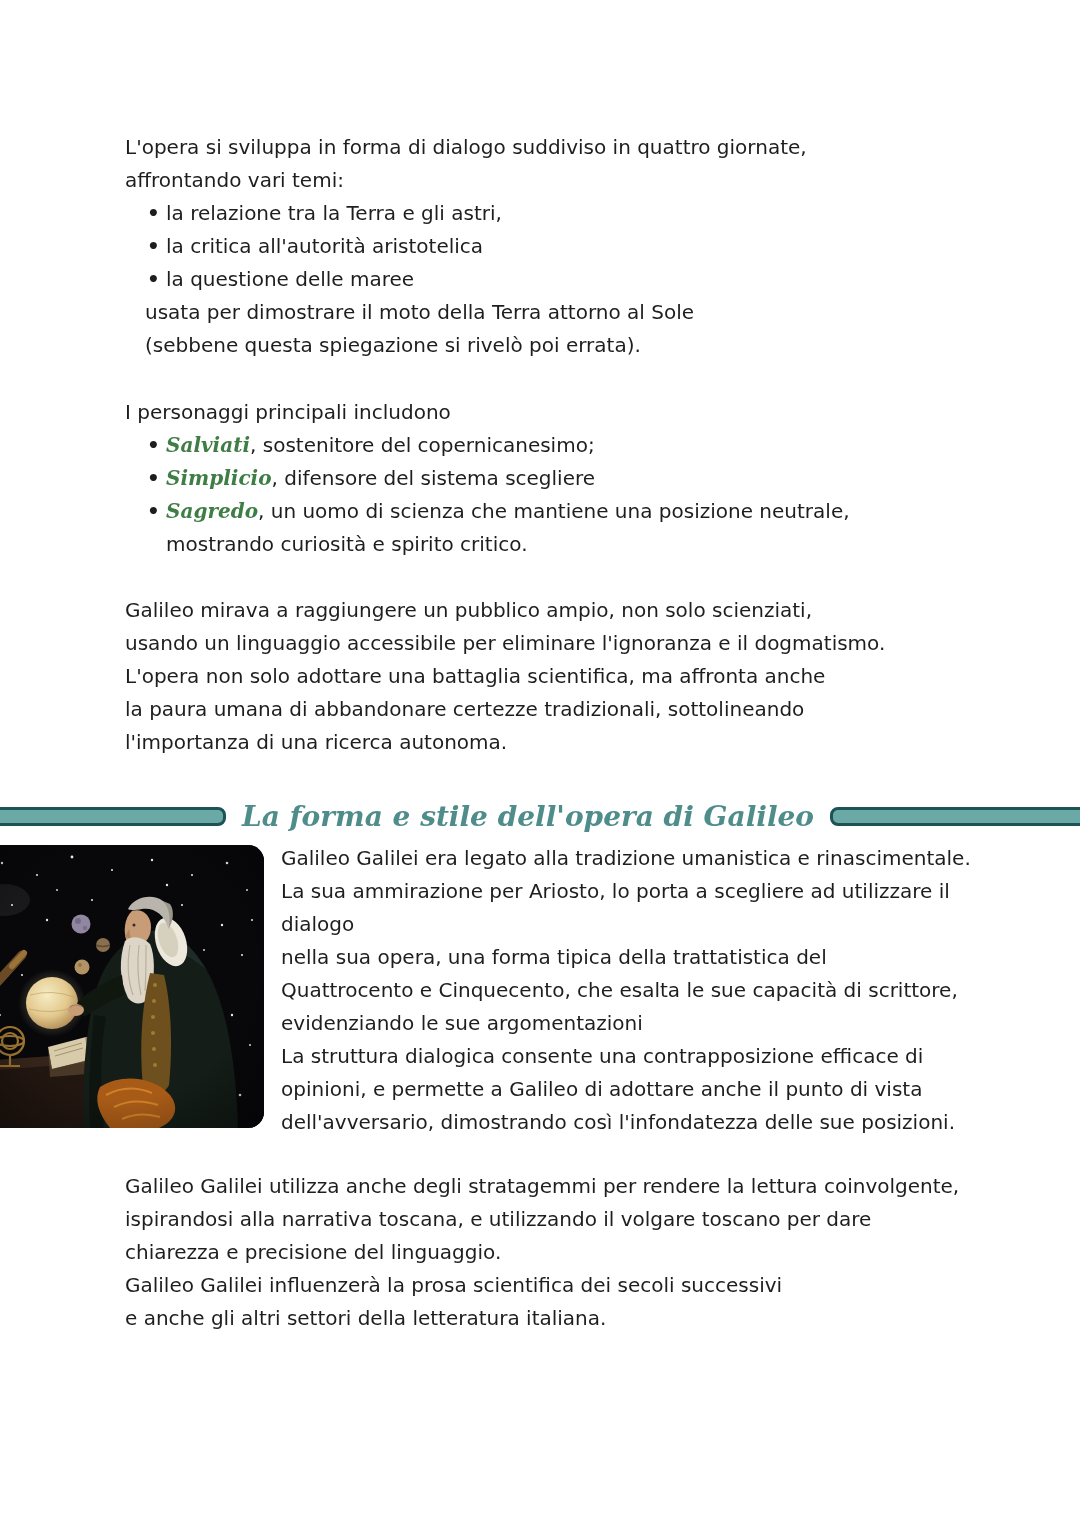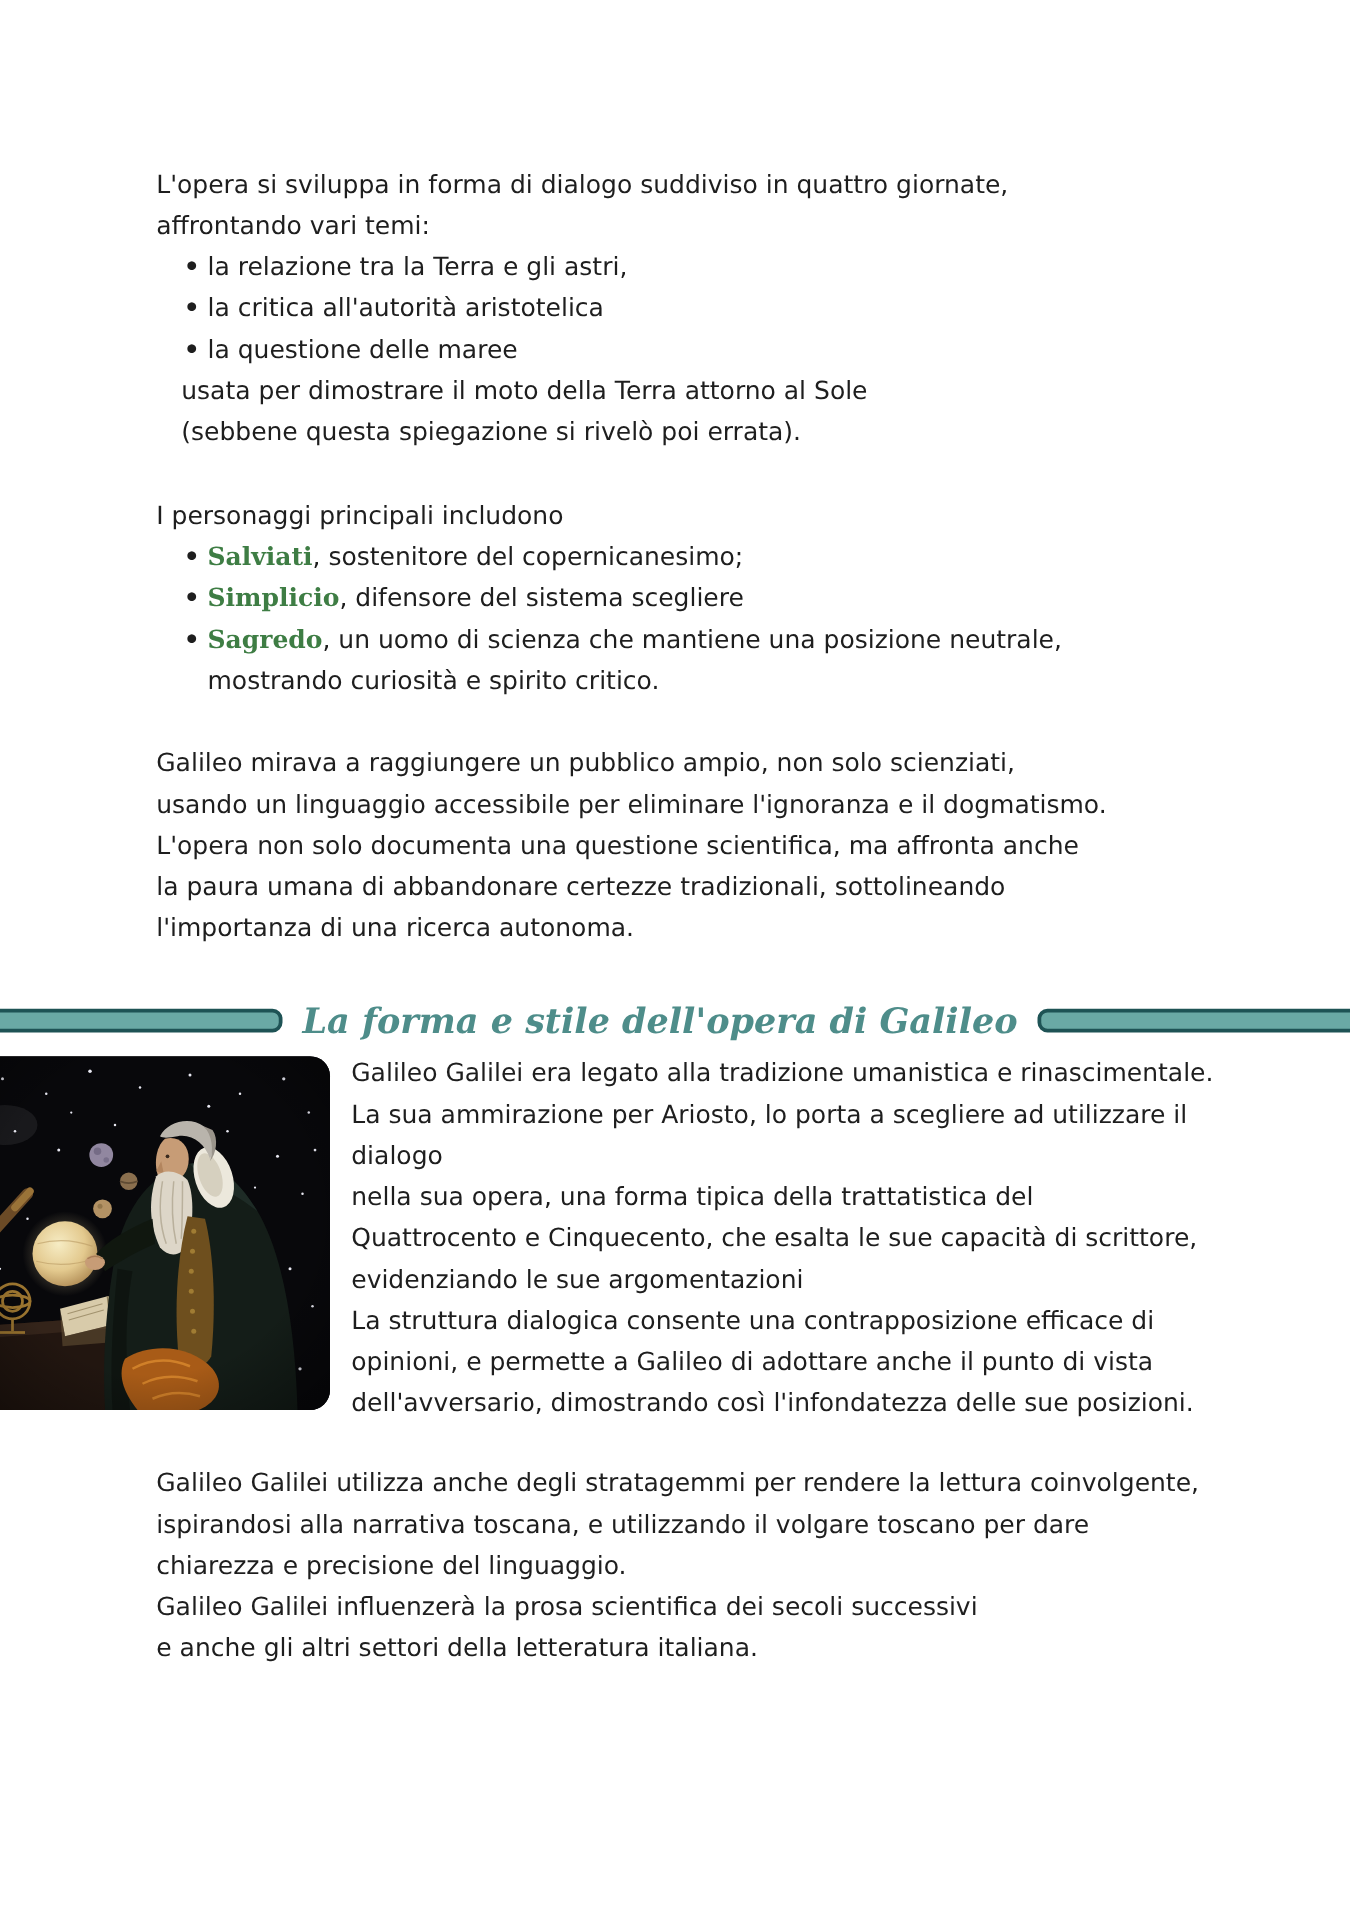--- a/index.html
+++ b/index.html
@@ -28,20 +28,21 @@
     white-space:nowrap;
   }
   .bullets li::before{
     content:"\2022";
     position:absolute;
     left:2px;
     font-weight:bold;
   }
   .char-name{
     font-family:"DejaVu Serif",serif;
+    font-style:italic;
     font-weight:bold;
     color:#3e7d44;
   }
   .heading-row{
     position:absolute;
     top:795px;left:0;right:0;
     display:flex;
     align-items:center;
     gap:14px;
     height:42px;
@@ -110,21 +111,21 @@
       <li>
         <span class="char-name">Sagredo</span><span>, un uomo di scienza che mantiene una posizione neutrale,</span>
         <div class="line">mostrando curiosità e spirito critico.</div>
       </li>
     </ul>
   </div>
 
   <div class="tx" style="top:594px">
       <div class="line">Galileo mirava a raggiungere un pubblico ampio, non solo scienziati,</div>
       <div class="line">usando un linguaggio accessibile per eliminare l'ignoranza e il dogmatismo.</div>
-      <div class="line">L'opera non solo documenta una questione scientifica, ma affronta anche</div>
+      <div class="line">L'opera non solo adottare una battaglia scientifica, ma affronta anche</div>
       <div class="line">la paura umana di abbandonare certezze tradizionali, sottolineando</div>
       <div class="line">l'importanza di una ricerca autonoma.</div>
     </div>
 
   <div class="heading-row">
     <div class="bar bar-left"></div>
     <h2 class="section-title">La forma e stile dell'opera di Galileo</h2>
     <div class="bar bar-right"></div>
   </div>
 

